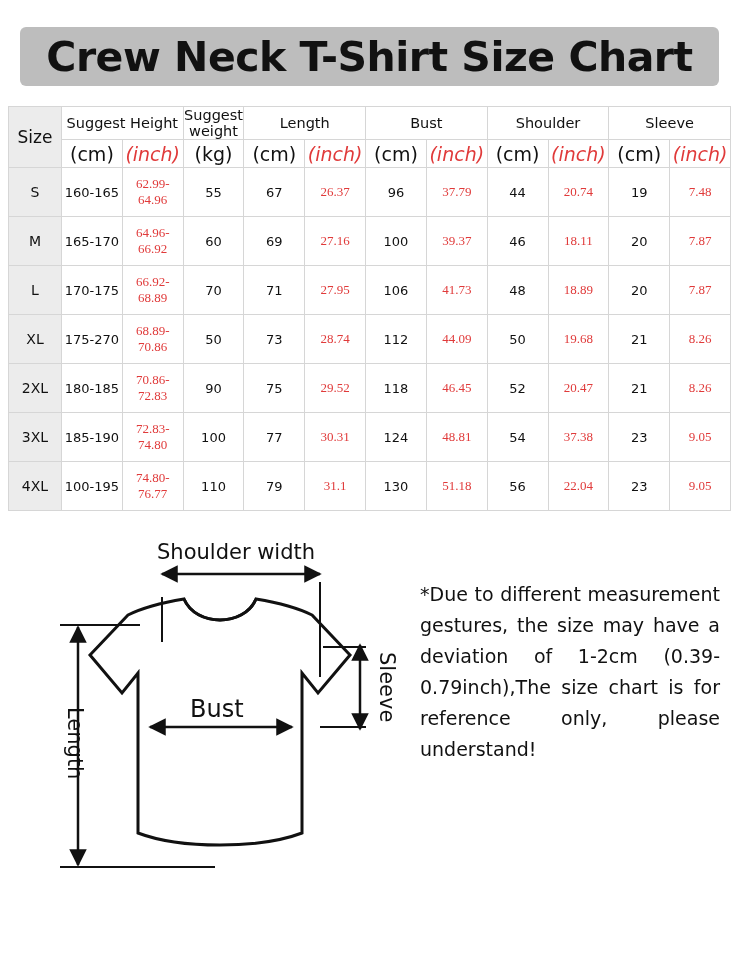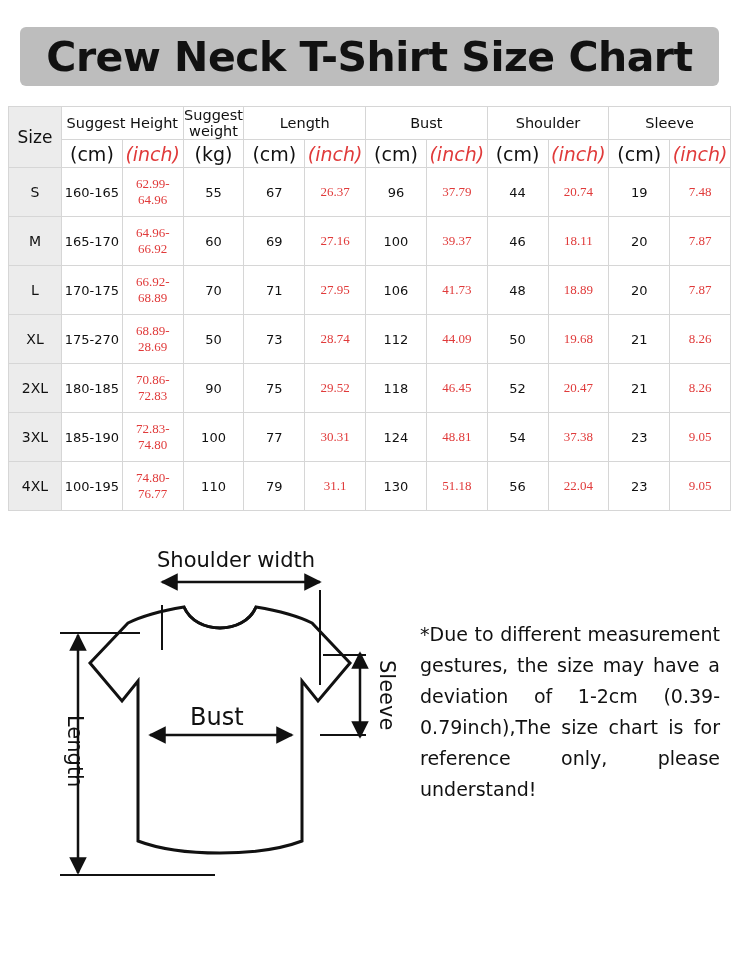--- a/index.html
+++ b/index.html
@@ -95,35 +95,34 @@
 
   
   .bottom {
     position: relative;
     margin-top: 16px;
     height: 390px;
   }
   .diagram {
     position: absolute;
     left: 30px;
-    top: 8px;
+    top: 0;
     width: 380px;
     height: 380px;
   }
   .note {
     position: absolute;
     left: 420px;
     top: 52px;
     width: 300px;
     font-size: 19px;
     line-height: 31px;
     color: #111111;
     text-align: justify;
     font-family: "DejaVu Sans", sans-serif;
-    margin-top: 40px;
   }
   svg text {
     font-family: "DejaVu Sans", sans-serif;
     fill: #111111;
   }
 </style>
 </head>
 <body>
 
 <div class="page">
@@ -197,21 +196,21 @@
           <td>106</td>
           <td class="val-in">41.73</td>
           <td>48</td>
           <td class="val-in">18.89</td>
           <td>20</td>
           <td class="val-in">7.87</td>
         </tr>
         <tr>
           <td class="size-col">XL</td>
           <td>175-270</td>
-          <td class="val-in">68.89-28.69</td>
+          <td class="val-in">68.89-70.86</td>
           <td>50</td>
           <td>73</td>
           <td class="val-in">28.74</td>
           <td>112</td>
           <td class="val-in">44.09</td>
           <td>50</td>
           <td class="val-in">19.68</td>
           <td>21</td>
           <td class="val-in">8.26</td>
         </tr>

